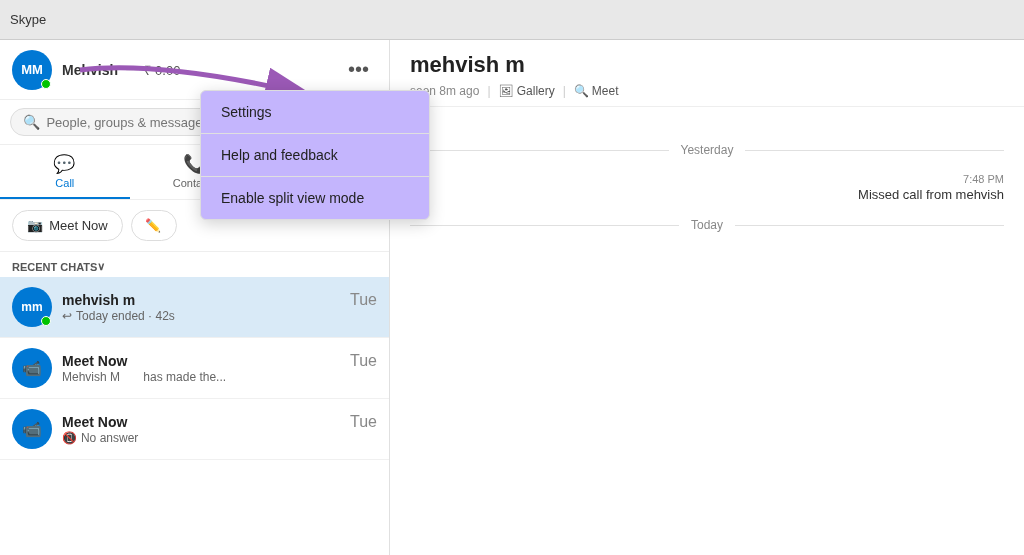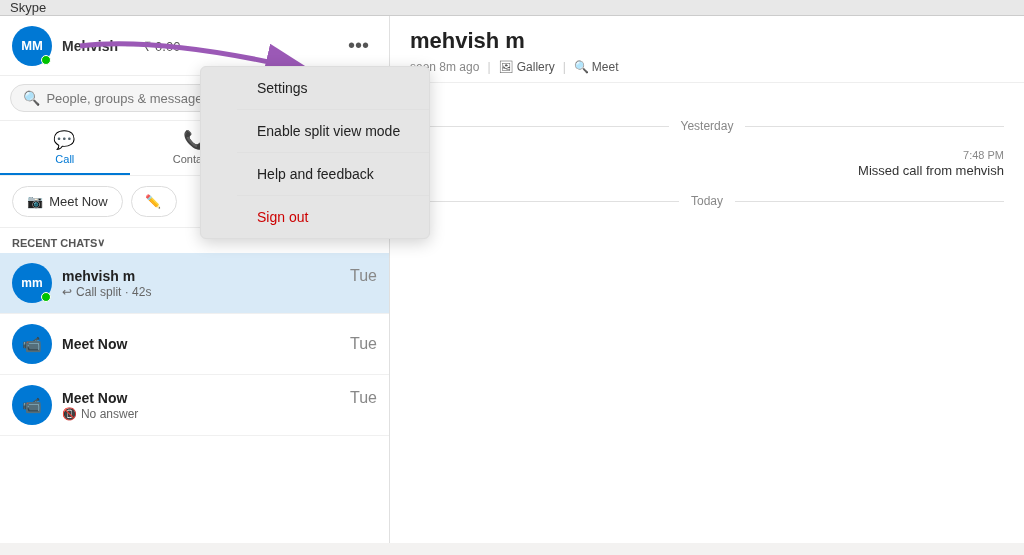--- a/index.html
+++ b/index.html
@@ -11,21 +11,21 @@
       background: #f3f2f1;
     }
 
     
     .title-bar {
       background: #e8e8e8;
       padding: 4px 10px;
       font-size: 13px;
       color: #333;
       border-bottom: 1px solid #ccc;
-      height: 16px;
+      height: 40px;
       display: flex;
       align-items: center;
     }
 
     .app-layout {
       display: flex;
       height: calc(555px - 28px);
     }
 
     
@@ -355,27 +355,26 @@
       color: #333;
       font-weight: 400;
       text-align: right;
     }
 
     
     .dropdown-menu {
       position: absolute;
       top: 50px;
       left: 200px;
-      background: #e5e5e5;
+      background: #c4b5fd;
       border: 1px solid #ddd;
       border-radius: 6px;
       box-shadow: 0 4px 16px rgba(0,0,0,0.18);
       width: 230px;
       z-index: 100;
-      padding-left: 36px;
     }
 
     .dropdown-item {
       padding: 13px 20px;
       font-size: 14px;
       color: #222;
       cursor: pointer;
       border-bottom: 1px solid #e0e0e0;
     }
 
@@ -465,33 +464,36 @@
         <span>mm</span>
         <div class="avatar-online"></div>
       </div>
       <div class="chat-info">
         <div class="chat-name-row">
           <span class="chat-name">mehvish m</span>
           <span class="chat-time">Tue</span>
         </div>
         <div class="chat-preview">
           <span>↩</span>
-          <span>Call split · 42s</span>
+          <span>Today ended · 42s</span>
         </div>
       </div>
     </div>
 
     <div class="chat-item">
       <div class="chat-avatar meet">
         <span class="meet-icon">📹</span>
       </div>
       <div class="chat-info">
         <div class="chat-name-row">
           <span class="chat-name">Meet Now</span>
           <span class="chat-time">Tue</span>
+        </div>
+        <div class="chat-preview">
+          <span>Mehvish M &nbsp;&nbsp;&nbsp;&nbsp;&nbsp; has made the...</span>
         </div>
       </div>
     </div>
 
     <div class="chat-item">
       <div class="chat-avatar meet">
         <span class="meet-icon">📹</span>
       </div>
       <div class="chat-info">
         <div class="chat-name-row">
@@ -514,27 +516,24 @@
       </defs>
       <path d="M 80,30 Q 160,20 310,55" stroke="#9b59b6" stroke-width="5" fill="none" marker-end="url(#arrowhead)"></path>
 
     </svg>
 
     <div class="dropdown-menu">
       <div class="dropdown-item">
         <span>Settings</span>
       </div>
       <div class="dropdown-item">
+        <span>Help and feedback</span>
+      </div>
+      <div class="dropdown-item">
         <span>Enable split view mode</span>
-      </div>
-      <div class="dropdown-item">
-        <span>Help and feedback</span>
-      </div>
-      <div class="dropdown-item signout">
-        <span>Sign out</span>
       </div>
     </div>
 
   </div>
 
   <div class="main-content">
     <div class="main-header">
       <div class="main-title">mehvish m</div>
       <div class="main-subtitle">
         <span>seen 8m ago</span>

